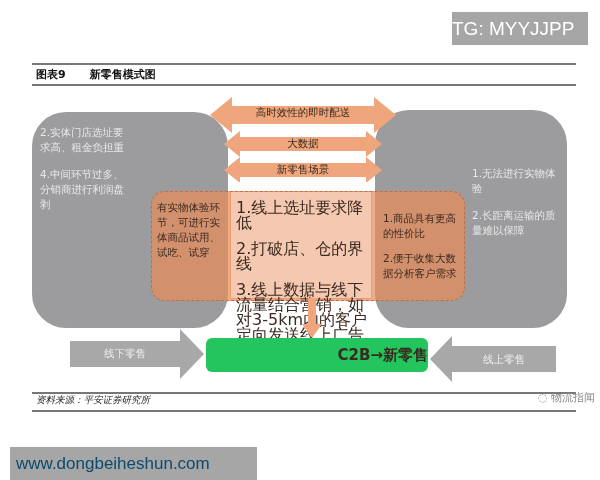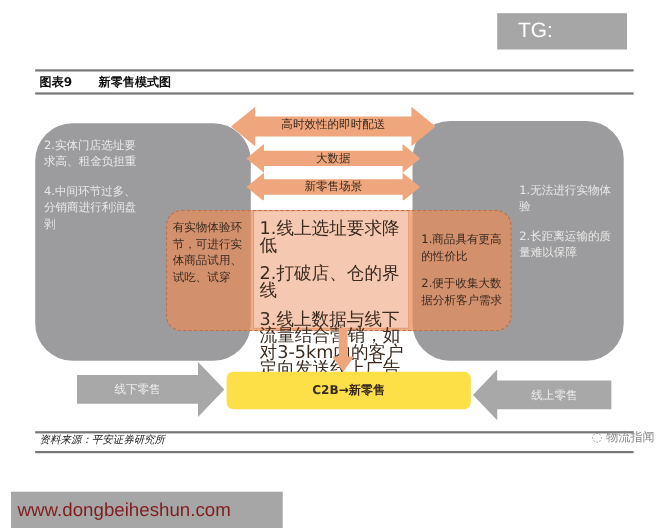--- a/index.html
+++ b/index.html
@@ -1,39 +1,39 @@
 <!DOCTYPE html>
 <html><head>
 <meta charset="utf-8">
 <style>
   html, body { margin:0; padding:0; }
   body { width:600px; height:480px; background:#ffffff; position:relative; overflow:hidden;
          font-family:"DejaVu Sans", sans-serif; }
   .abs { position:absolute; }
-  .tg { left:452px; top:12px; width:118px; height:33px; background:#a6a6a6; color:#fff;
-        font-family:"Liberation Sans", sans-serif; font-size:19px; line-height:33px; padding-left:19px; box-sizing:border-box; }
+  .tg { left:452px; top:12px; width:136px; height:33px; background:#a6a6a6; color:#fff;
+        font-family:"Liberation Sans", sans-serif; font-size:19px; line-height:33px; padding-left:0; box-sizing:border-box; }
   .rule { left:32px; width:544px; height:1.5px; background:#777; }
   .fig-title { left:36px; top:67px; font-size:11px; font-weight:bold; color:#111; }
   .fig-title span { margin-right:24px; }
   .graybox { background:#9c9c9e; border-radius:34px; }
   .gtext { color:#e8e8e8; font-size:10.5px; line-height:15px; }
   .gtext p { margin:0 0 12px 0; }
   .overlay { background:rgba(233,140,90,0.72); border:1px dashed #b5724d; border-radius:14px; }
   .center { background:#f3c2a6; }
   .otext { color:#3a2a20; font-size:10.5px; line-height:15px; }
   .otext p { margin:0 0 10px 0; }
   .ctext { color:#3a2a20; font-size:16px; line-height:15px; }
   .ctext p { margin:0 0 11px 0; }
   .arrowlabel { font-size:10.5px; color:#3a2a20; text-align:center; }
-  .c2b { background:#fde047; border-radius:6px; color:#3a2a20; font-size:11px; font-weight:bold;
-         text-align:center; line-height:34px; }
+  .c2b { background:#22c55e; border-radius:6px; color:#3a2a20; font-size:15px; font-weight:bold;
+         text-align:right; line-height:34px; }
   .glabel { color:#eeeeee; font-size:10.5px; text-align:center; }
   .source { left:36px; top:394px; font-size:9.5px; font-style:italic; color:#222; }
   .wm { left:538px; top:390px; font-size:11px; color:#888; }
-  .site { left:10px; top:447px; width:247px; height:34px; background:#a6a6a6; color:#7f1d1d;
+  .site { left:10px; top:447px; width:247px; height:34px; background:#a6a6a6; color:#0c4a6e;
           font-family:"Liberation Sans", sans-serif; font-size:17px; line-height:34px; padding-left:6px; box-sizing:border-box; }
 </style>
 </head>
 <body>
 
 <div class="abs tg">TG: MYYJJPP</div>
 
 <div class="abs rule" style="top:63px;"></div>
 <div class="abs fig-title">
   <span>图表9</span><span>新零售模式图</span>

